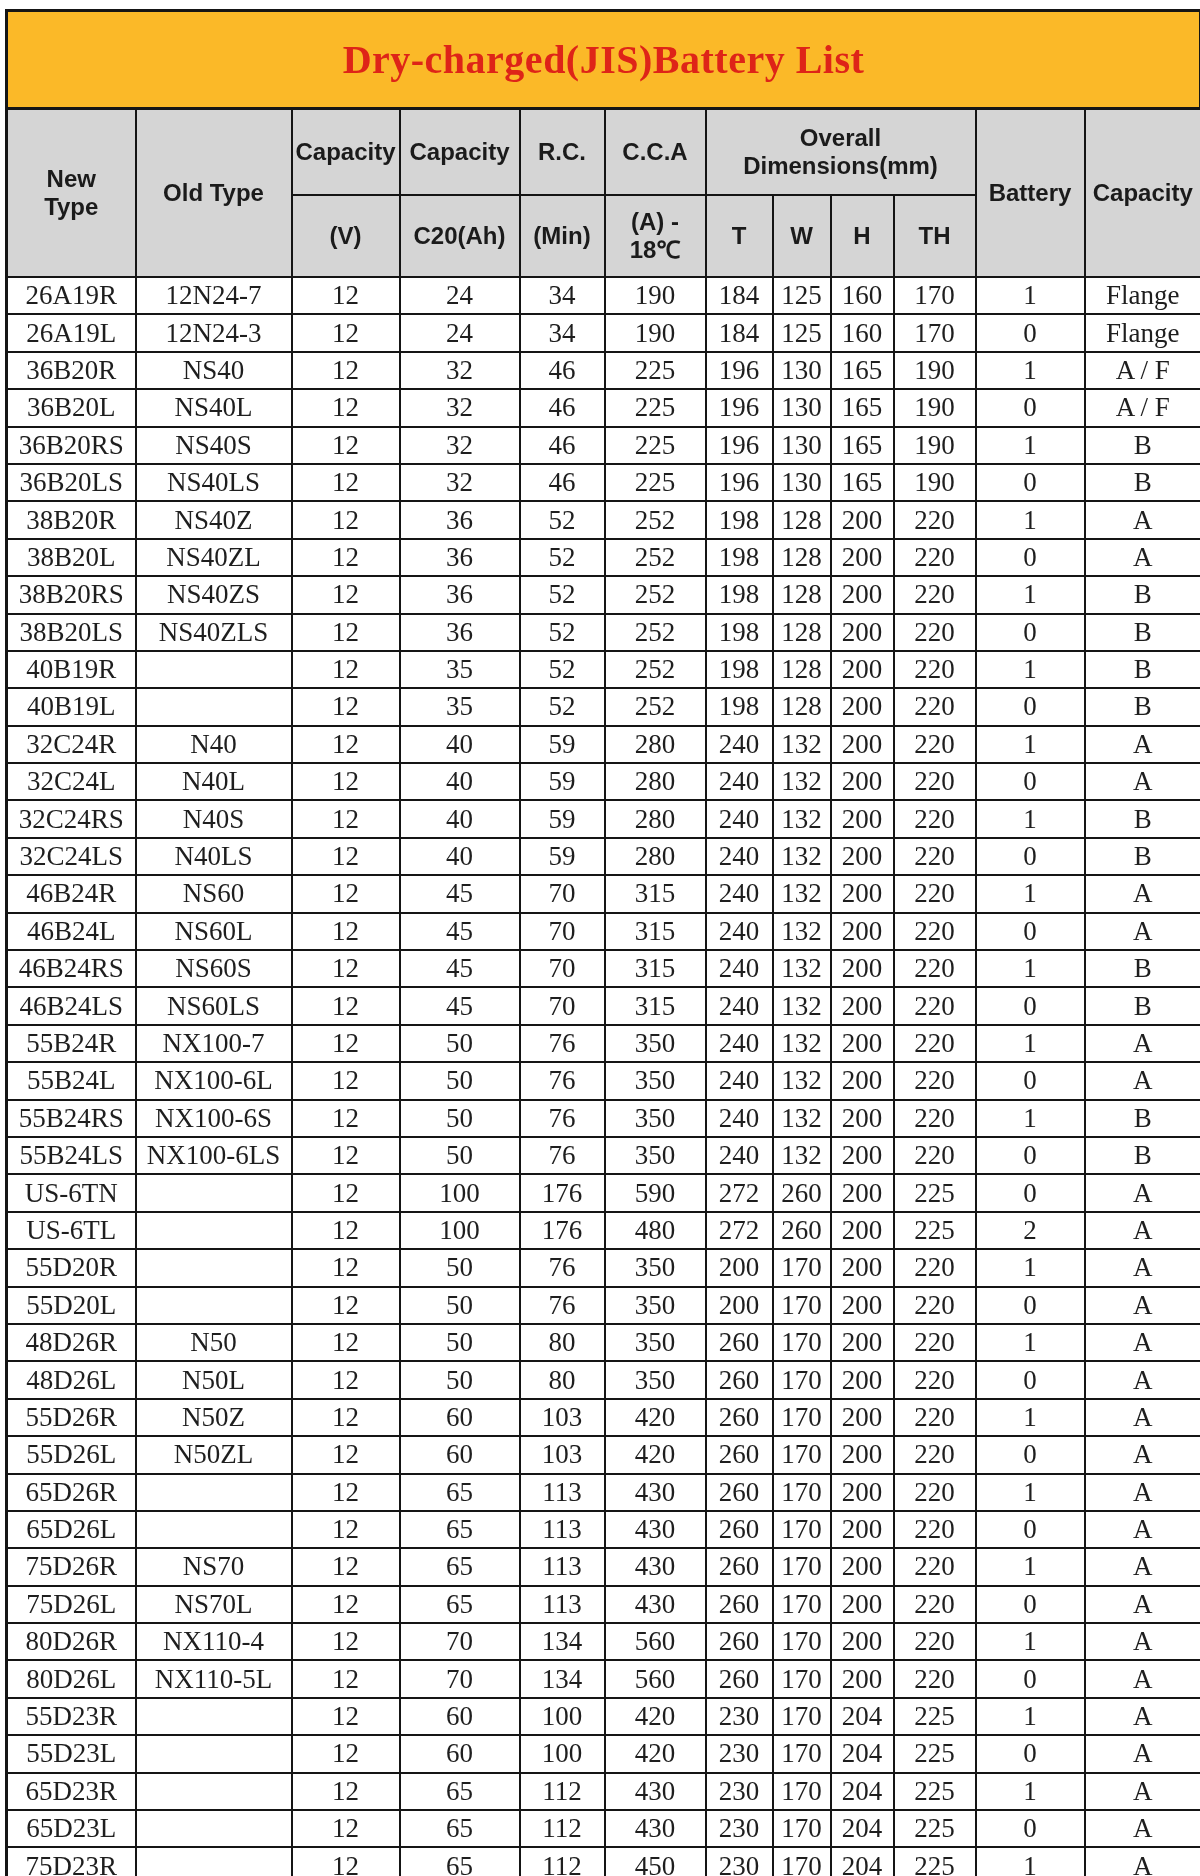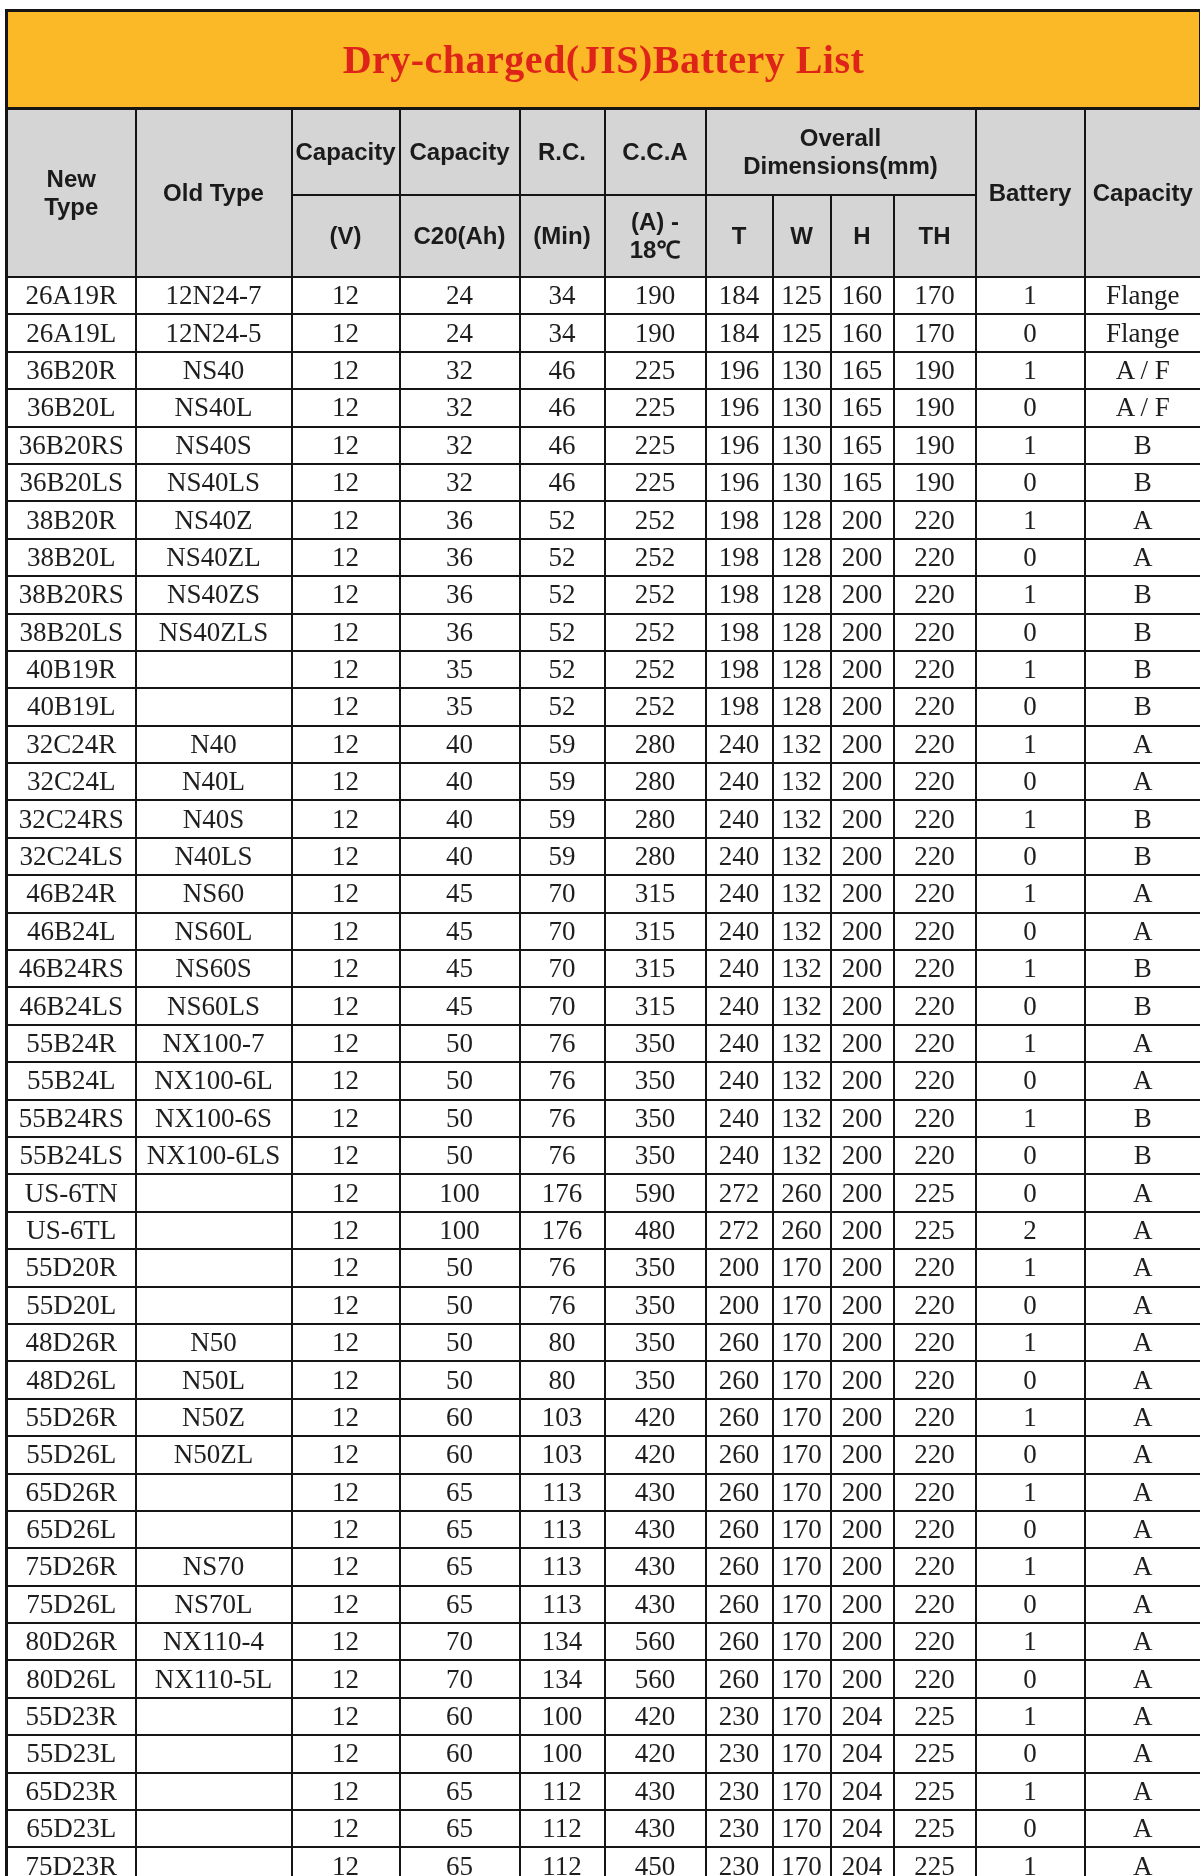--- a/index.html
+++ b/index.html
@@ -130,21 +130,21 @@
           <td>190</td>
           <td>184</td>
           <td>125</td>
           <td>160</td>
           <td>170</td>
           <td>1</td>
           <td>Flange</td>
         </tr>
         <tr>
           <td>26A19L</td>
-          <td>12N24-5</td>
+          <td>12N24-3</td>
           <td>12</td>
           <td>24</td>
           <td>34</td>
           <td>190</td>
           <td>184</td>
           <td>125</td>
           <td>160</td>
           <td>170</td>
           <td>0</td>
           <td>Flange</td>

